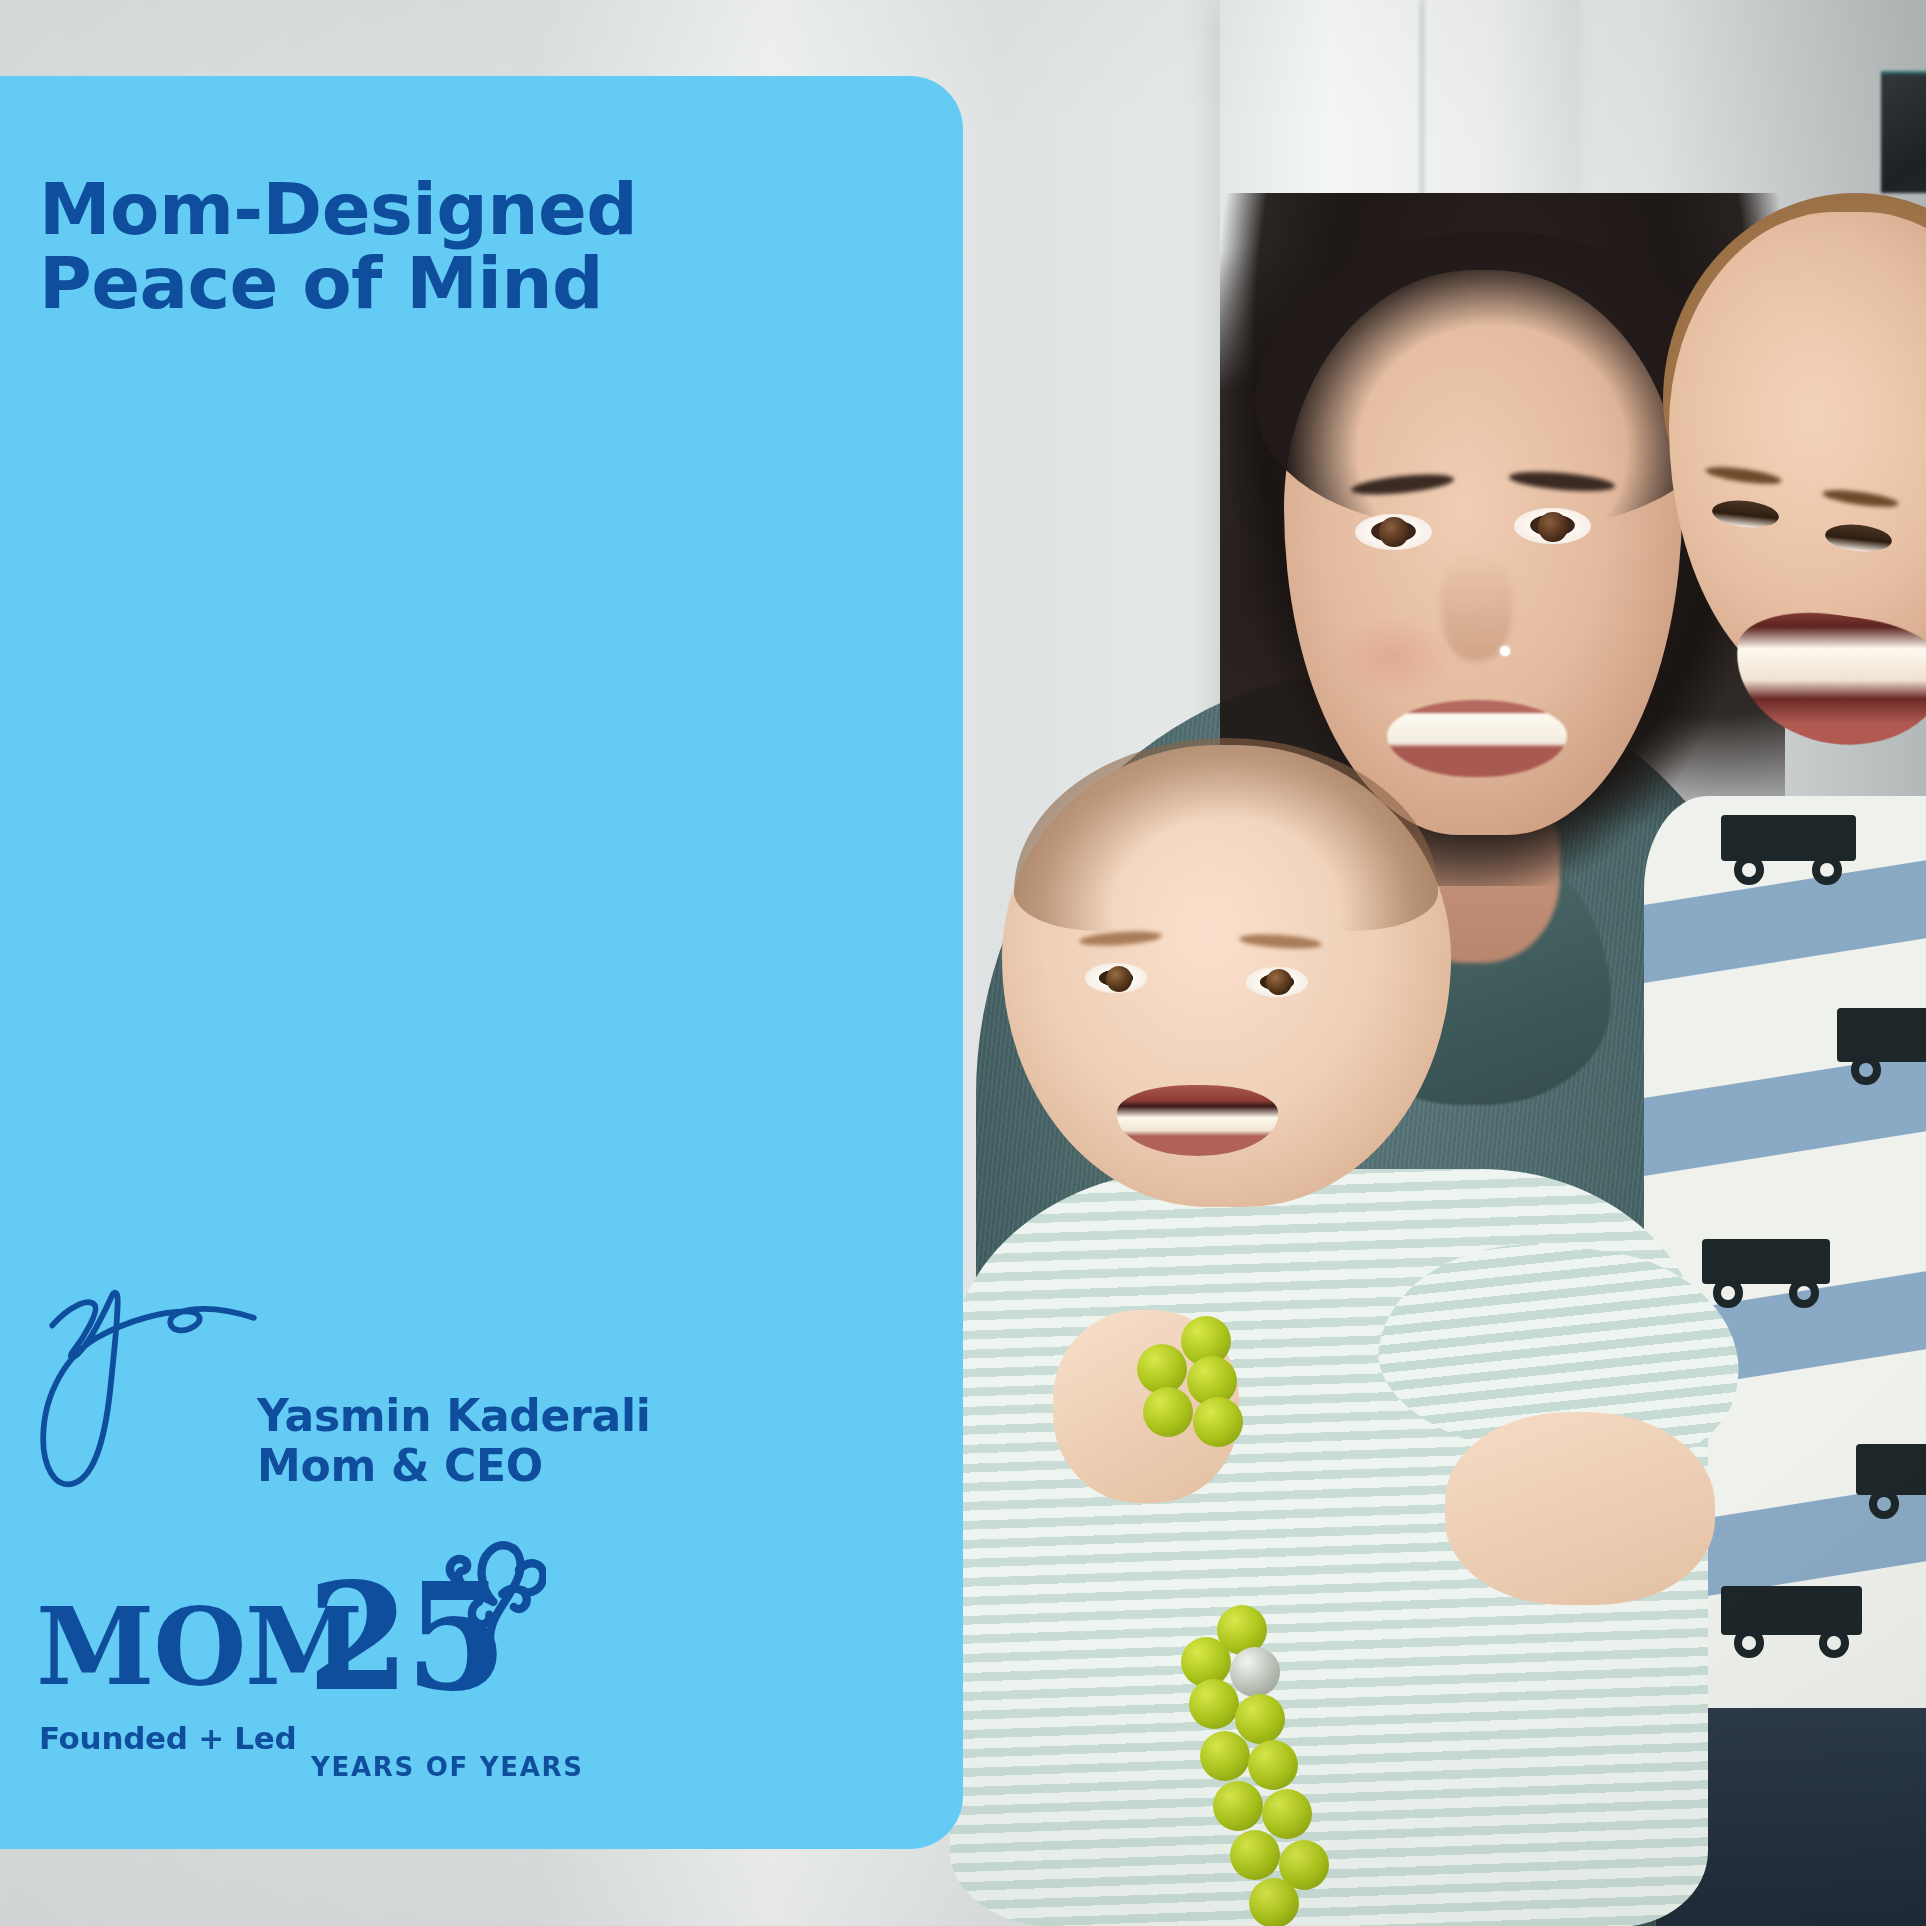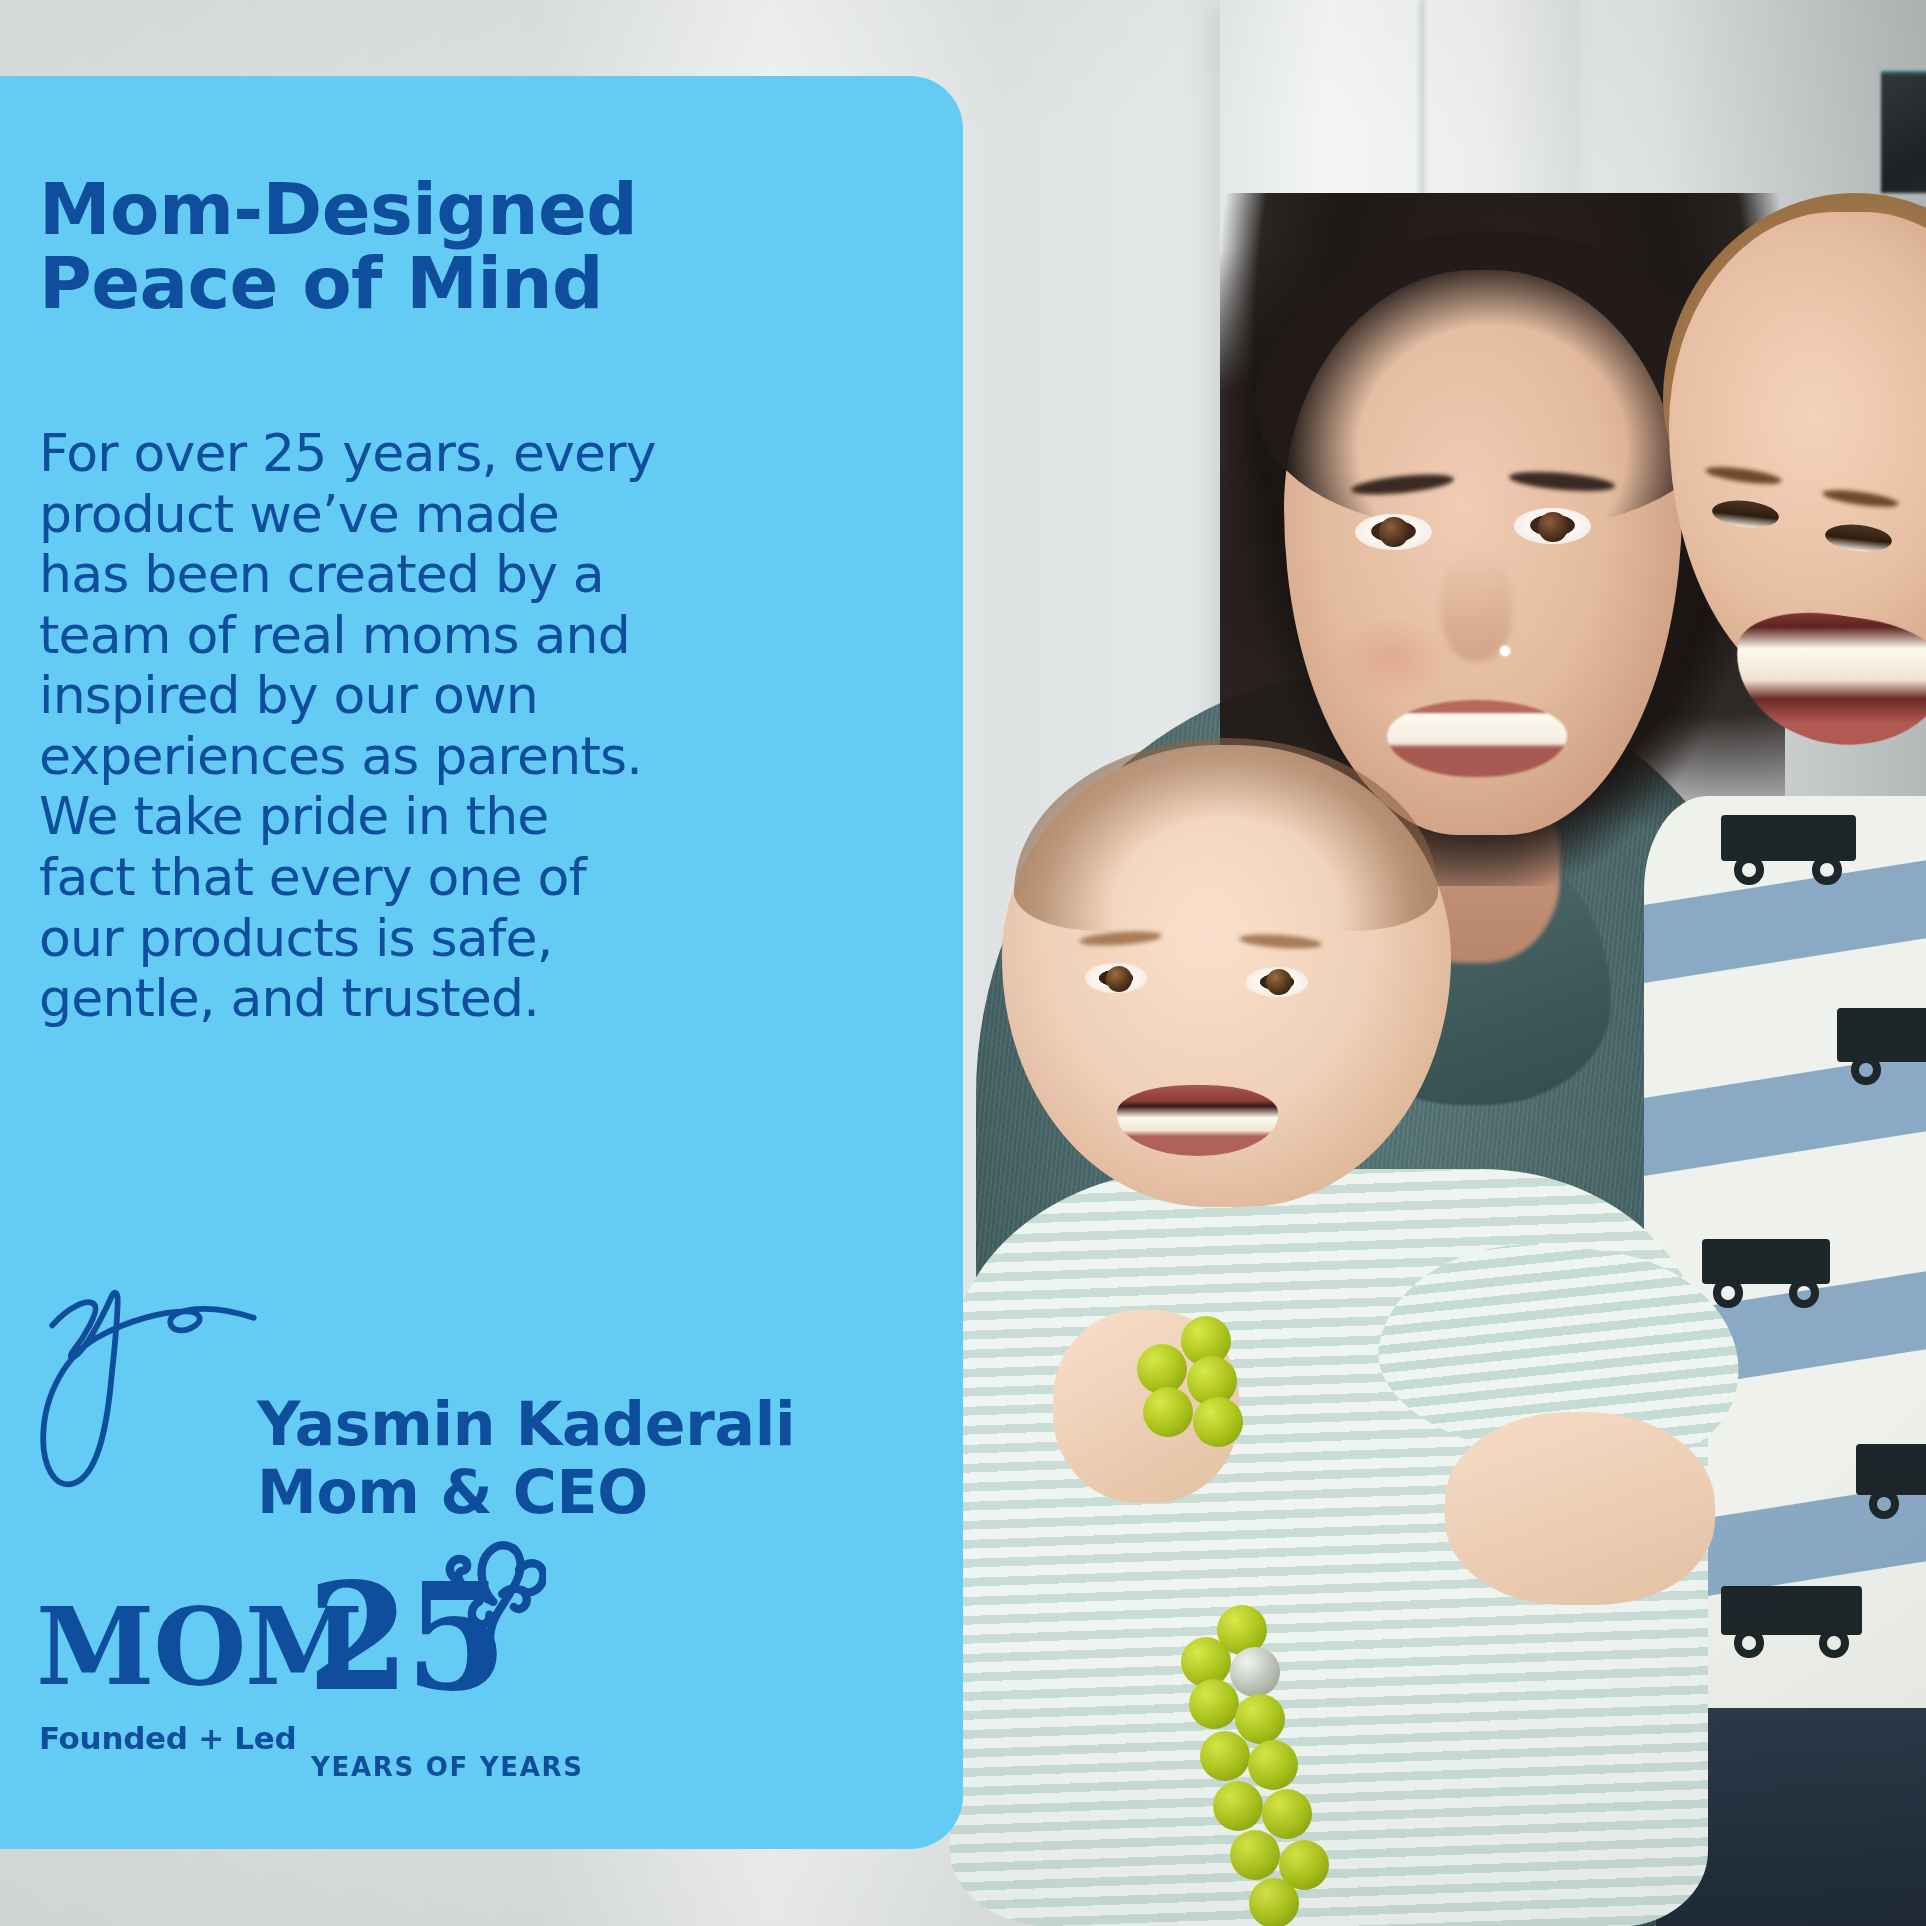--- a/index.html
+++ b/index.html
@@ -281,21 +281,21 @@
     color:#0f4e9c;
     white-space:pre-line;
   }
 
   
   #signature { position:absolute; left:33px; top:1207px; width:231px; height:212px; }
 
   .sig-name {
     position:absolute; left:257px; top:1315px;
     font-family:"DejaVu Sans", sans-serif;
-    font-weight:700; font-size:60px; line-height:1.13;
+    font-weight:700; font-size:44px; line-height:1.13;
     letter-spacing:-0.3px; color:#0f4e9c;
     white-space:pre-line;
   }
 
   
   .logo-mom {
     position:absolute; left:36px; top:1522px;
     font-family:"DejaVu Serif", serif;
     font-weight:700; font-size:107px; line-height:.92;
     letter-spacing:-1.3px; color:#0f4e9c;
@@ -419,30 +419,20 @@
 
   <div class="photo-soft"></div>
 </div>
 
 <div id="card">
   <div class="card-inner">
 
     <h1 class="headline">Mom-Designed
 Peace of Mind</h1>
 
-    <p class="bodytext">For over 25 years, every
-product we’ve made
-has been created by a
-team of real moms and
-inspired by our own
-experiences as parents.
-We take pride in the
-fact that every one of
-our products is safe,
-gentle, and trusted.</p>
 
     <svg id="signature" viewBox="0 0 360 330">
       <g fill="none" stroke="#0f4e9c" stroke-width="9" stroke-linecap="round" stroke-linejoin="round">
         <path d="M30 66 C54 38 86 22 96 34 C104 44 78 86 64 104
                  C56 114 58 120 68 112 C86 96 110 48 122 22
                  C126 12 132 12 132 26
                  C132 60 126 110 122 150
                  C114 236 98 300 64 312
                  C34 322 14 284 16 236
                  C18 170 54 112 98 86

